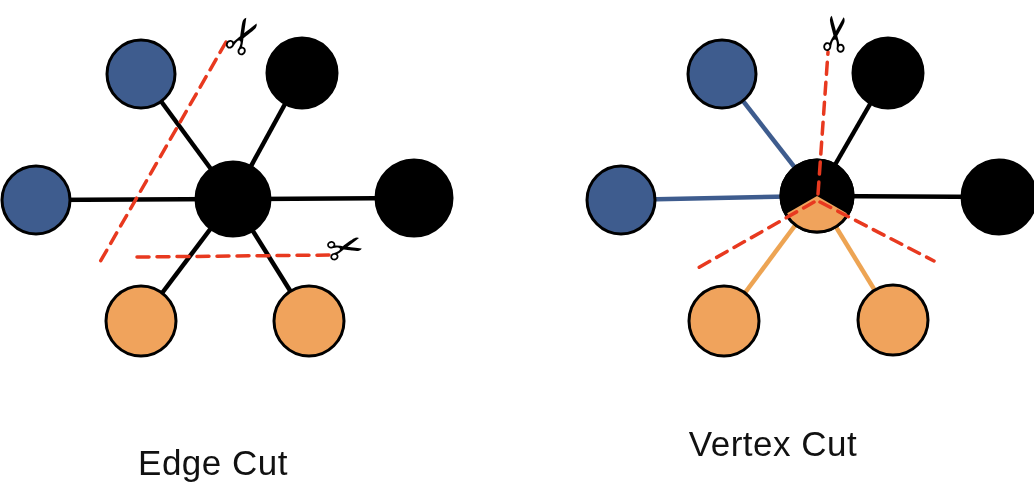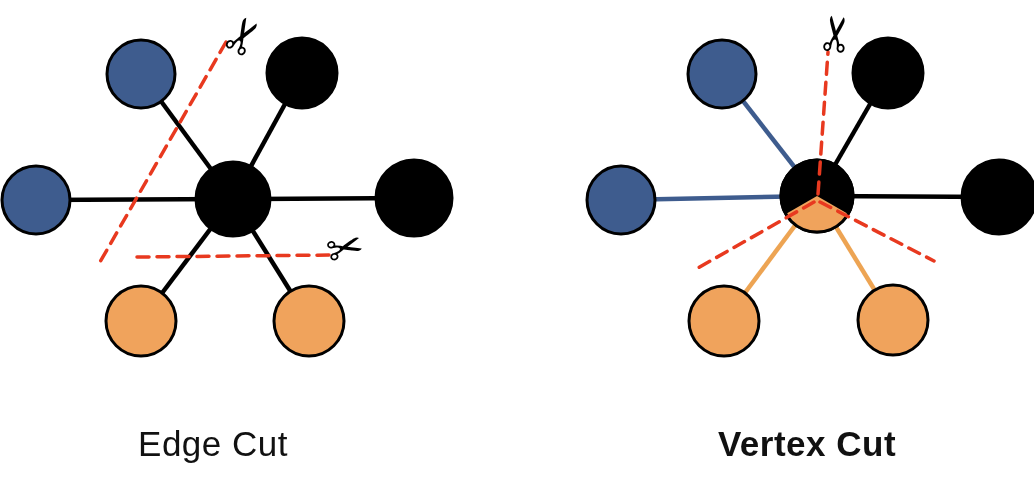--- a/index.html
+++ b/index.html
@@ -24,22 +24,22 @@
     position: absolute;
     top: 424px;
     transform: translateX(-50%);
     font-family: "Liberation Sans", sans-serif;
     font-size: 35px;
     font-weight: 400;
     letter-spacing: 0.5px;
     color: #111111;
     white-space: nowrap;
   }
-  .graph-label.left  { left: 213px; }
-  .graph-label.right { left: 807px; font-weight: bold; }
+  .graph-label.left  { left: 213px; margin-top: 19px; }
+  .graph-label.right { left: 773px; }
 </style>
 </head>
 <body>
 
 <div class="figure">
   <svg id="diagram-svg" class="diagram-svg" width="1034" height="487" viewBox="0 0 1034 487" style="background: rgb(255, 255, 255);">
       <g>
         <line x1="233" y1="199" x2="141" y2="74" stroke="#000000" stroke-width="4.5"></line>
         <line x1="233" y1="199" x2="302" y2="73" stroke="#000000" stroke-width="4.5"></line>
         <line x1="233" y1="199" x2="36" y2="200" stroke="#000000" stroke-width="4.5"></line>

